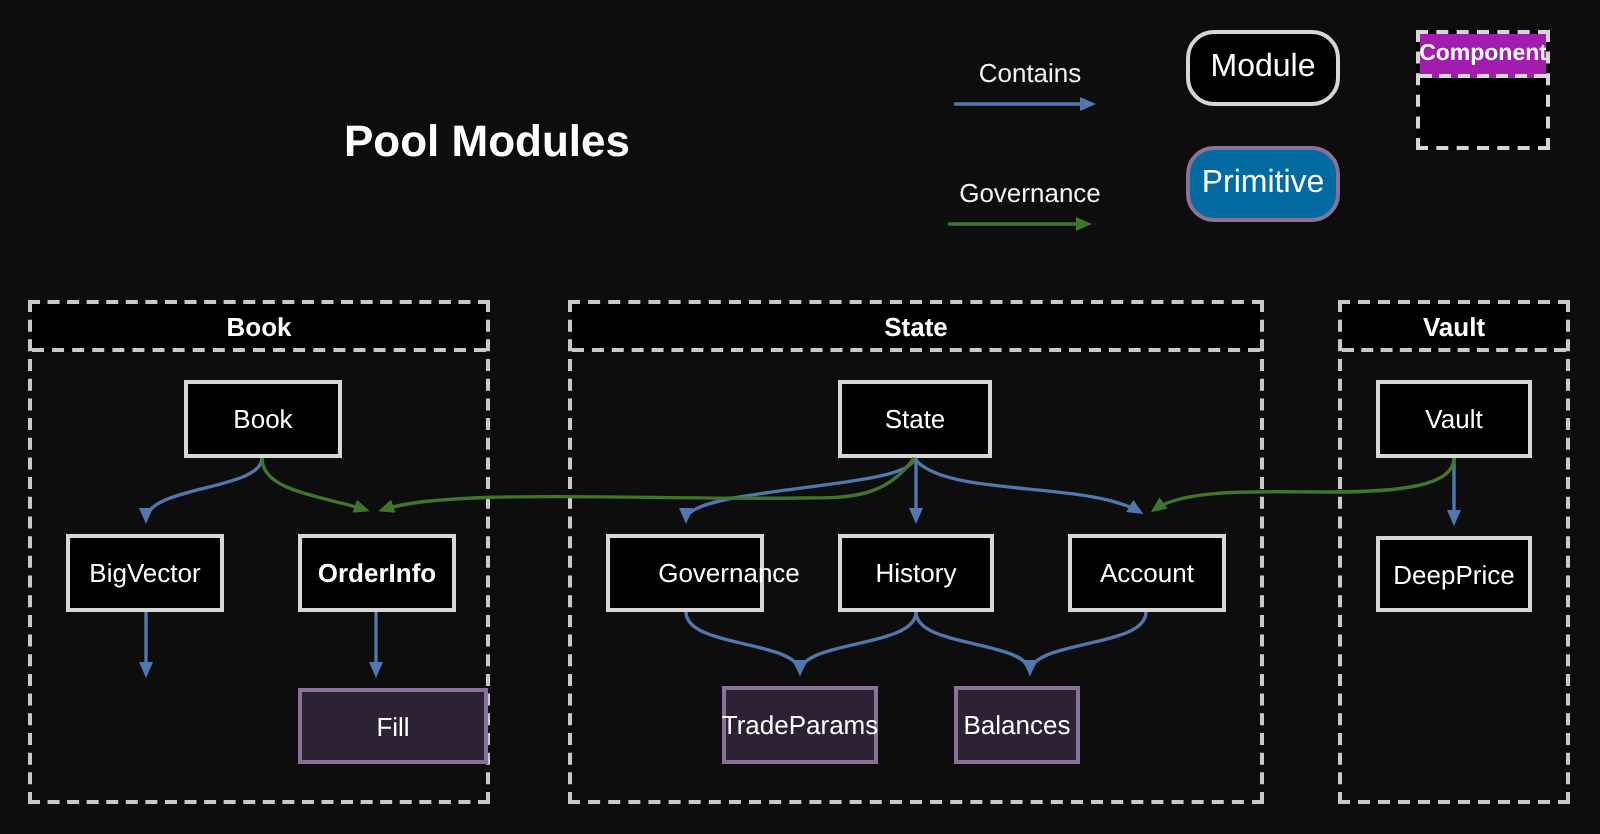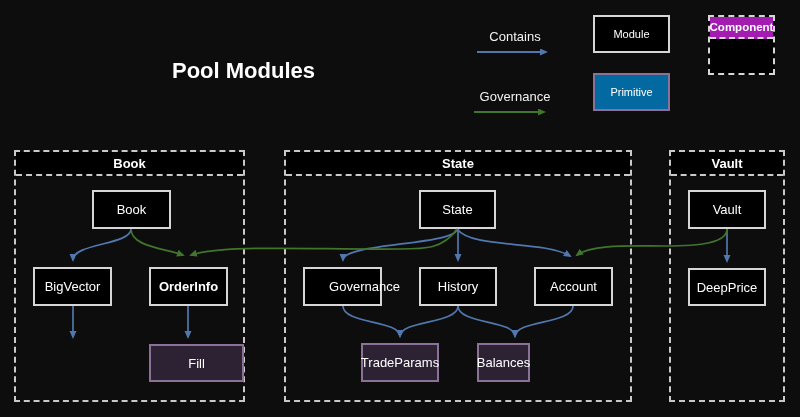--- a/index.html
+++ b/index.html
@@ -9,21 +9,21 @@
   }
   .page-title{
     position:absolute;left:172px;top:58px;font-size:22px;font-weight:bold;color:#fff;white-space:nowrap;
   }
   
   .legend-label{
     position:absolute;width:110px;text-align:center;font-size:13px;color:#f2f2f2;white-space:nowrap;
   }
   .legend-box{
     position:absolute;display:flex;align-items:center;justify-content:center;
-    font-size:11px;color:#fff;box-sizing:border-box;
+    font-size:16px;color:#fff;box-sizing:border-box;border-radius:14px;
   }
   
   .container{
     position:absolute;border:2px dashed #c9c9c9;box-sizing:border-box;background:transparent;
   }
   .container-header{
     position:absolute;left:0;right:0;top:0;height:22px;background:#000;
     border-bottom:2px dashed #c9c9c9;display:flex;align-items:center;justify-content:center;
     font-size:13px;font-weight:bold;color:#fff;
   }
@@ -97,21 +97,21 @@
   </div>
   <div class="node" style="left:419px;top:267px;width:78px;height:39px;">
     <span>History</span>
   </div>
   <div class="node" style="left:534px;top:267px;width:79px;height:39px;">
     <span>Account</span>
   </div>
   <div class="node primitive" style="left:361px;top:343px;width:78px;height:39px;">
     <span>TradeParams</span>
   </div>
-  <div class="node primitive" style="left:477px;top:343px;width:53px;height:39px;">
+  <div class="node primitive" style="left:477px;top:343px;width:63px;height:39px;">
     <span>Balances</span>
   </div>
 
   <div class="container" style="left:669px;top:150px;width:116px;height:252px;">
     <div class="container-header">
       <span>Vault</span>
     </div>
   </div>
   <div class="node" style="left:688px;top:190px;width:78px;height:39px;">
     <span>Vault</span>

